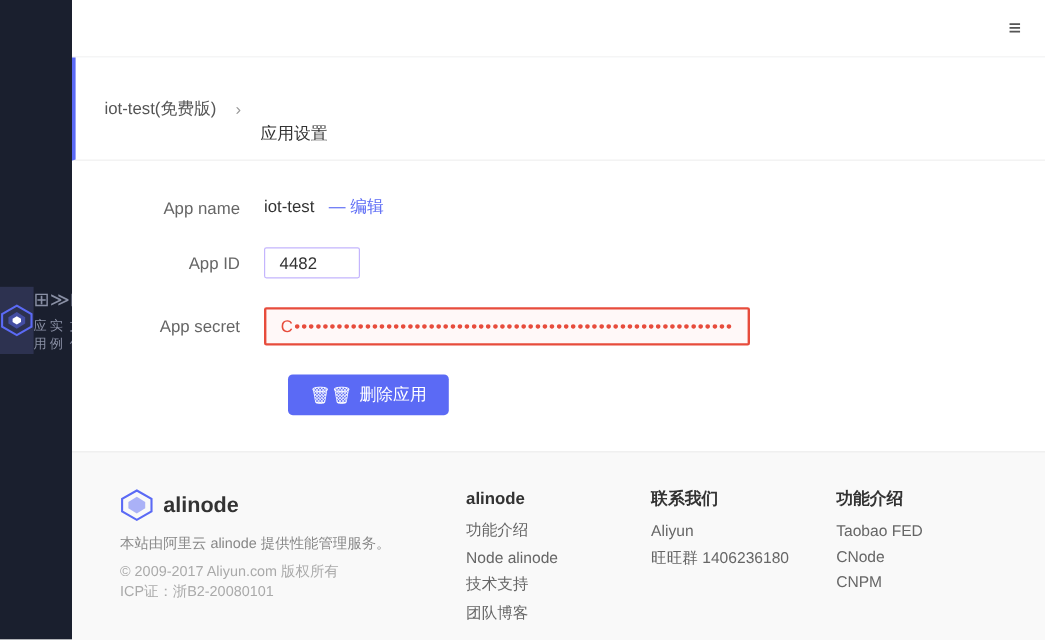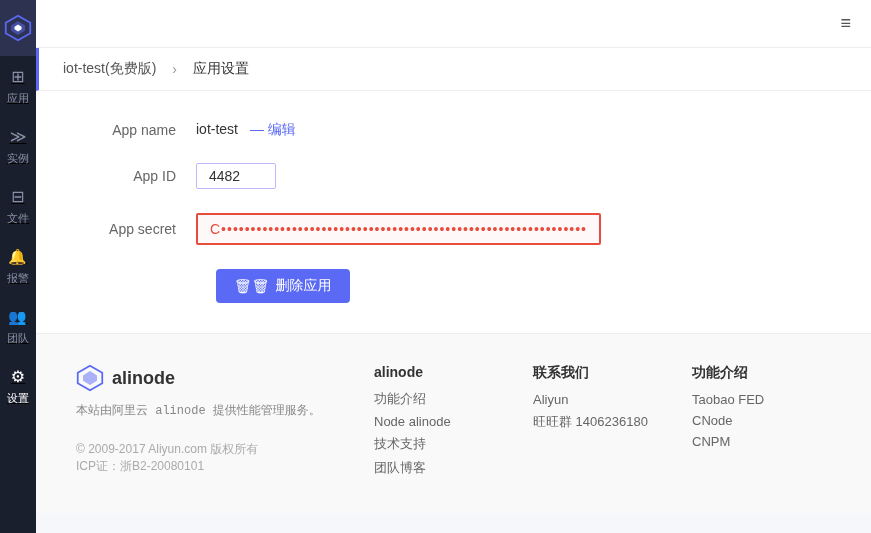--- a/index.html
+++ b/index.html
@@ -1,28 +1,27 @@
 <!DOCTYPE html>
 <html><head>
   <meta charset="utf-8">
   <style>
     * { margin: 0; padding: 0; box-sizing: border-box; }
     body { font-family: "Microsoft YaHei", "PingFang SC", Arial, sans-serif; font-size: 14px; background: #f5f5f5; display: flex; width: 871px; height: 533px; overflow: hidden; }
 
     
     .sidebar {
-      width: 36px;
+      width: 60px;
       background: #1a1f2e;
       display: flex;
-      flex-direction: column;
+      flex-direction: row;
       align-items: center;
       padding-top: 0;
       flex-shrink: 0;
       height: 533px;
-      text-decoration: underline;
     }
     .sidebar-logo {
       width: 60px;
       height: 56px;
       display: flex;
       align-items: center;
       justify-content: center;
       background: #2d3250;
     }
     .sidebar-logo svg { width: 28px; height: 28px; }
@@ -81,21 +80,21 @@
       padding: 12px 24px;
       display: flex;
       align-items: center;
       gap: 16px;
       border-bottom: 1px solid #eee;
       border-left: 3px solid #5b6af5;
       font-size: 14px;
       color: #555;
     }
     .breadcrumb-sep { color: #999; }
-    .breadcrumb-current { color: #333; font-weight: 500; }
+    .breadcrumb-current { color: #333; font-weight: 500; margin-top: 43px; }
 
     
     .form-area {
       background: #fff;
       margin: 0;
       padding: 30px 40px;
     }
 
     .form-row {
       display: flex;
@@ -177,22 +176,21 @@
     }
     .footer-brand .logo-text {
       font-size: 18px;
       font-weight: bold;
       color: #333;
     }
     .footer-brand .logo-svg { width: 28px; height: 28px; }
     .footer-brand .desc {
       font-size: 12px;
       color: #888;
-      margin-bottom: 22px;
-      font-family: Liberation Mono, monospace;
+      margin-bottom: 6px;
     }
     .footer-brand .copy {
       font-size: 12px;
       color: #aaa;
     }
     .footer-brand .icp {
       font-size: 12px;
       color: #aaa;
     }
     .footer-col h4 {

